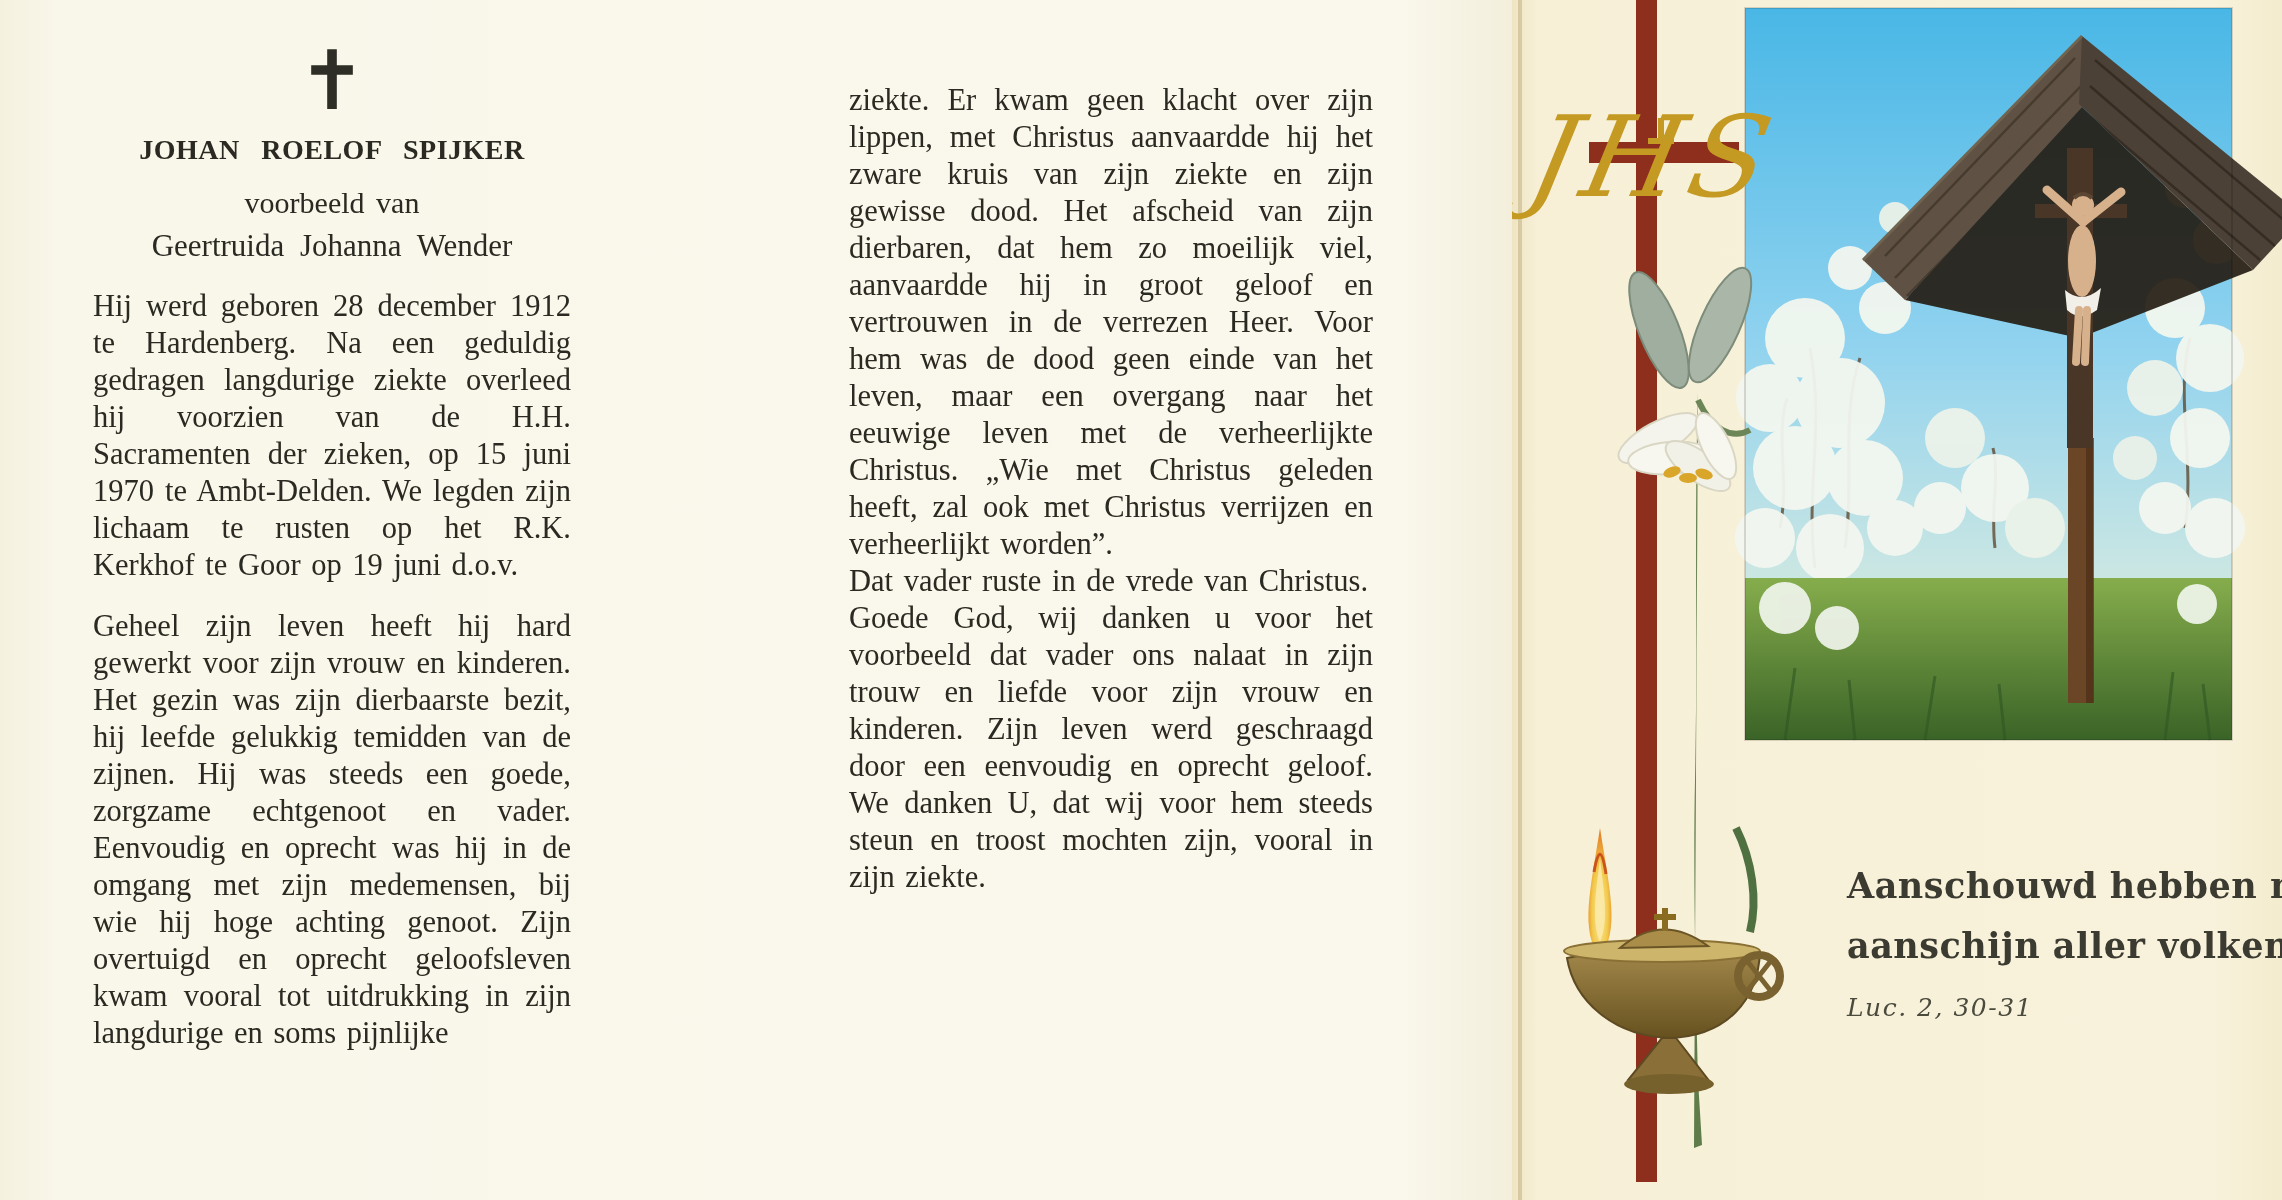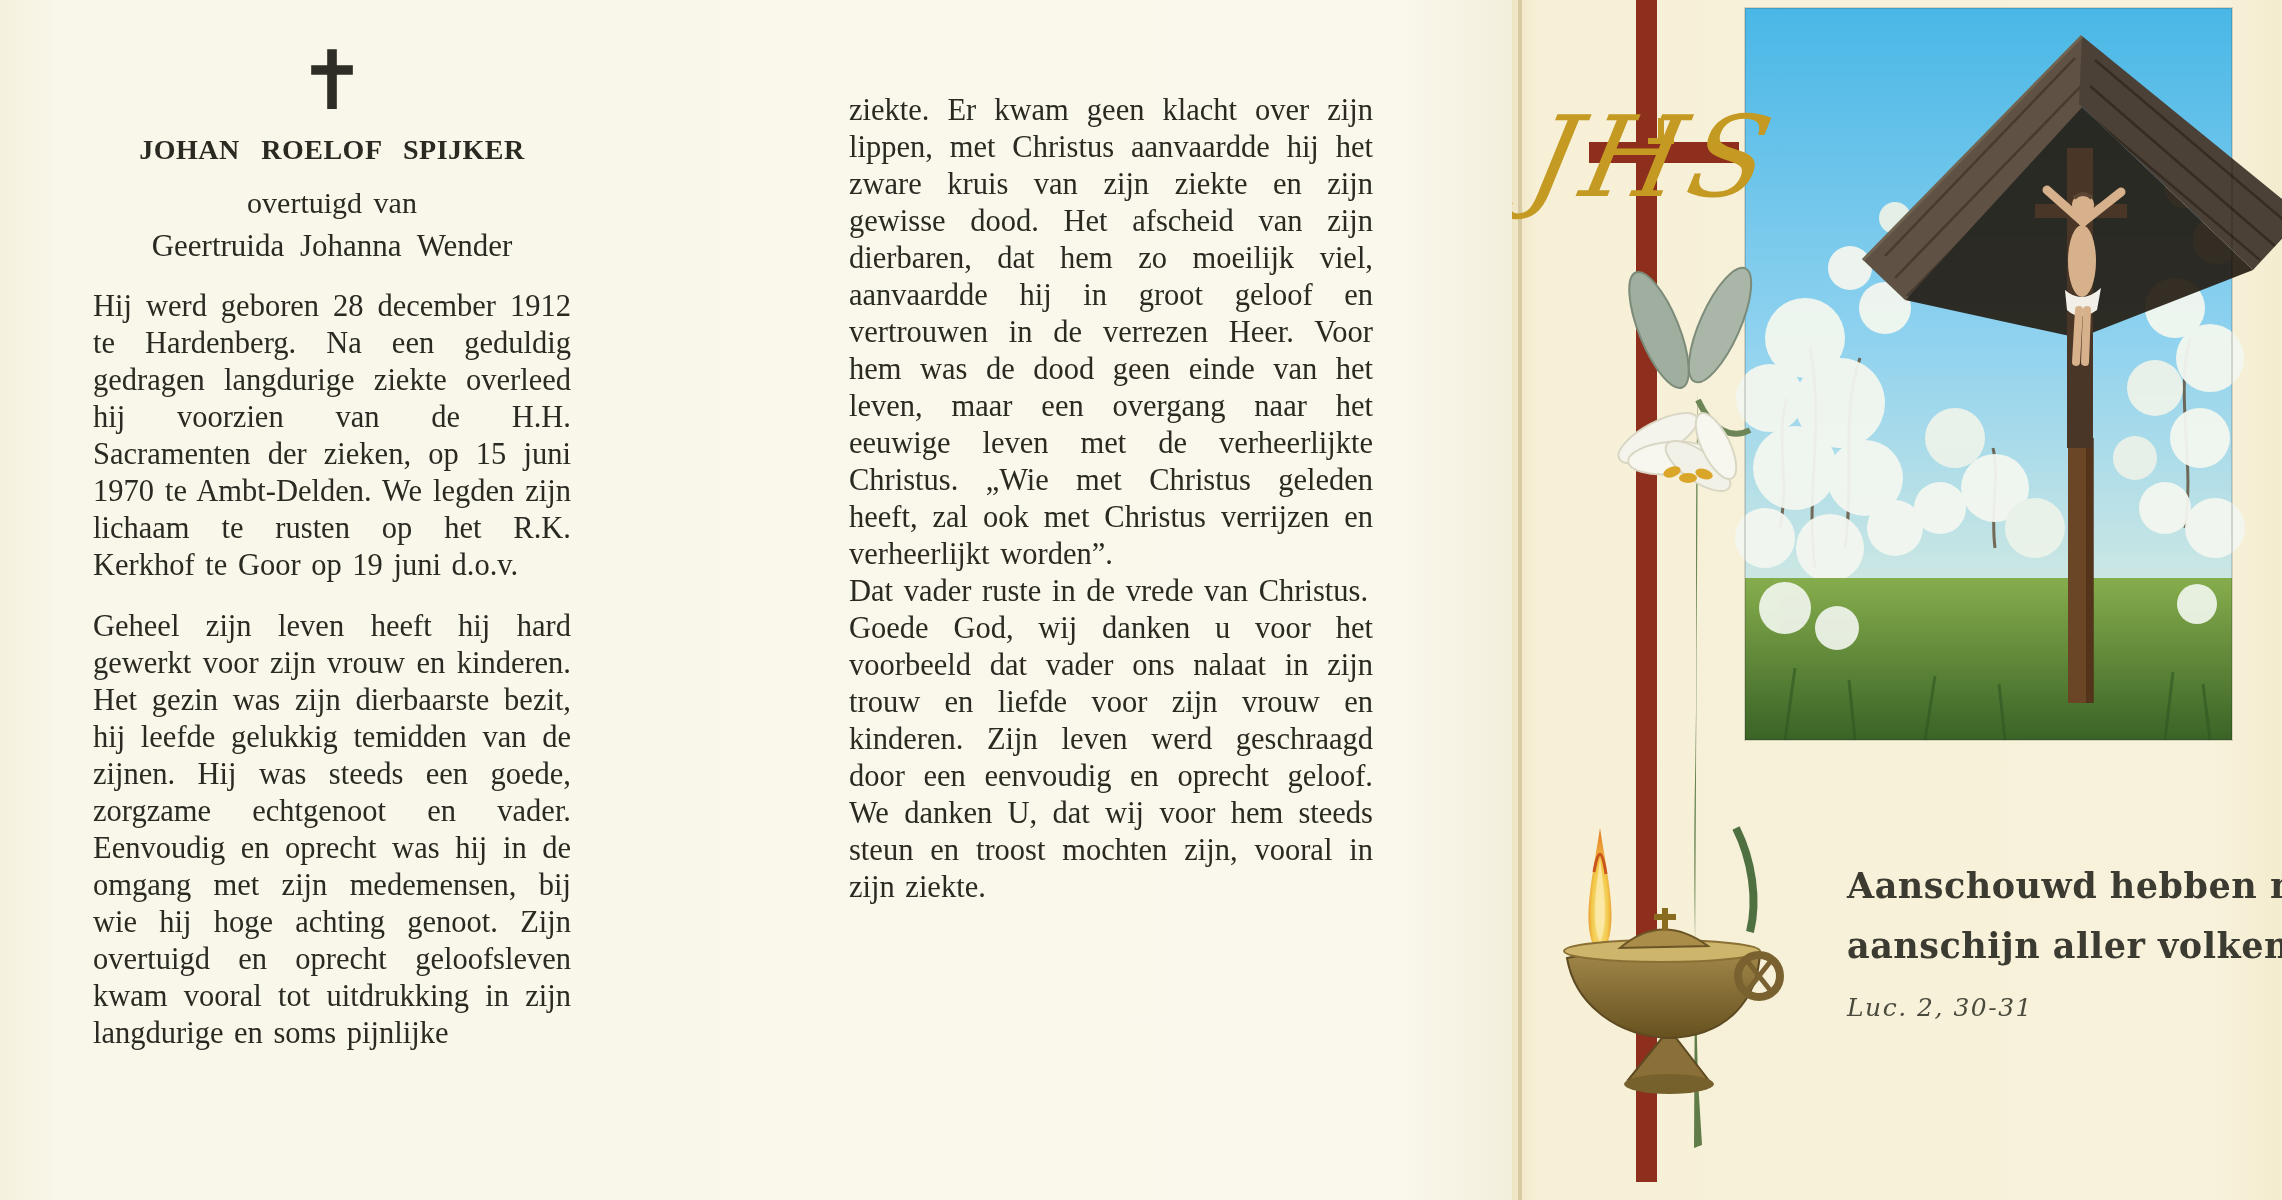--- a/index.html
+++ b/index.html
@@ -19,21 +19,21 @@
     font-size:82px;line-height:1;color:#2e2e26;
   }
   .intro{margin-top:34px;text-align:center;font-size:31px;word-spacing:6px;}
   .name{margin-top:12px;text-align:center;font-size:28px;font-weight:bold;word-spacing:14px;letter-spacing:.5px;}
   .relation{margin-top:20px;text-align:center;font-size:30px;word-spacing:4px;}
   .spouse{margin-top:8px;text-align:center;font-size:31px;word-spacing:8px;}
   .para{
     margin:24px 8px 0;font-size:30.5px;line-height:37px;
     text-align:justify;text-align-last:left;word-spacing:3px;
   }
-  .col2{position:absolute;left:849px;top:92px;width:524px;}
+  .col2{position:absolute;left:849px;top:82px;width:524px;}
   .col2 .para{margin:0;}
   
   .page-right{
     position:absolute;left:1512px;top:0;width:770px;height:1200px;
     background:linear-gradient(90deg,#efe5c4 0px,#f7f0d7 26px,#f8f2dc 700px,#f3ecce 770px);
   }
   .page-right svg{position:absolute;left:0;top:0;}
   .verse{
     position:absolute;left:335px;top:856px;width:430px;
     font-family:"DejaVu Serif",serif;font-weight:600;
@@ -49,21 +49,21 @@
 </head>
 <body>
 
 <div class="scan">
 
   <section class="page-left">
 
     <div class="col1">
       <div class="cross">✝</div>
       <div class="name">JOHAN ROELOF SPIJKER</div>
-      <div class="relation">overtuigd van</div>
+      <div class="relation">voorbeeld van</div>
       <div class="spouse">Geertruida Johanna Wender</div>
       <p class="para">Hij werd geboren 28 december 1912 te Hardenberg. Na een geduldig gedragen langdurige ziekte overleed hij voorzien van de H.H. Sacramenten der zieken, op 15 juni 1970 te Ambt-Delden. We legden zijn lichaam te rusten op het R.K. Kerkhof te Goor op 19 juni d.o.v.</p>
       <p class="para">Geheel zijn leven heeft hij hard gewerkt voor zijn vrouw en kinderen. Het gezin was zijn dierbaarste bezit, hij leefde gelukkig temidden van de zijnen. Hij was steeds een goede, zorgzame echtgenoot en vader. Eenvoudig en oprecht was hij in de omgang met zijn medemensen, bij wie hij hoge achting genoot. Zijn overtuigd en oprecht geloofsleven kwam vooral tot uitdrukking in zijn langdurige en soms pijnlijke</p>
     </div>
 
     <div class="col2">
       <p class="para">ziekte. Er kwam geen klacht over zijn lippen, met Christus aanvaardde hij het zware kruis van zijn ziekte en zijn gewisse dood. Het afscheid van zijn dierbaren, dat hem zo moeilijk viel, aanvaardde hij in groot geloof en vertrouwen in de verrezen Heer. Voor hem was de dood geen einde van het leven, maar een overgang naar het eeuwige leven met de verheerlijkte Christus. „Wie met Christus geleden heeft, zal ook met Christus verrijzen en verheerlijkt worden”.</p>
       <p class="para">Dat vader ruste in de vrede van Christus.</p>
       <p class="para">Goede God, wij danken u voor het voorbeeld dat vader ons nalaat in zijn trouw en liefde voor zijn vrouw en kinderen. Zijn leven werd geschraagd door een eenvoudig en oprecht geloof. We danken U, dat wij voor hem steeds steun en troost mochten zijn, vooral in zijn ziekte.</p>
     </div>

